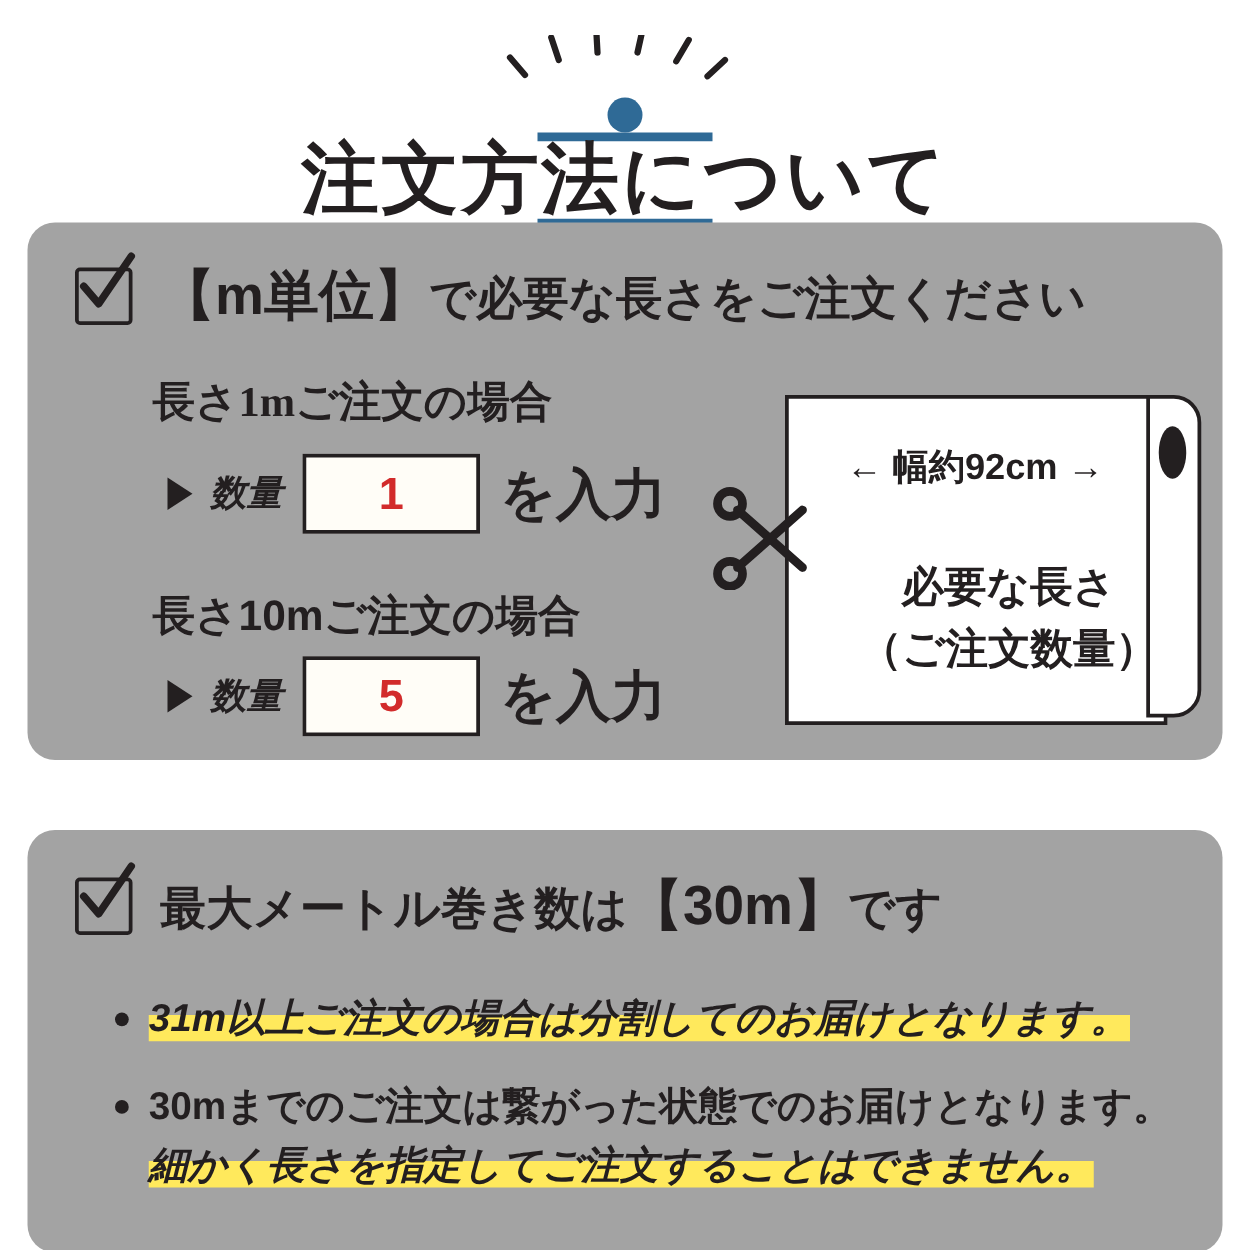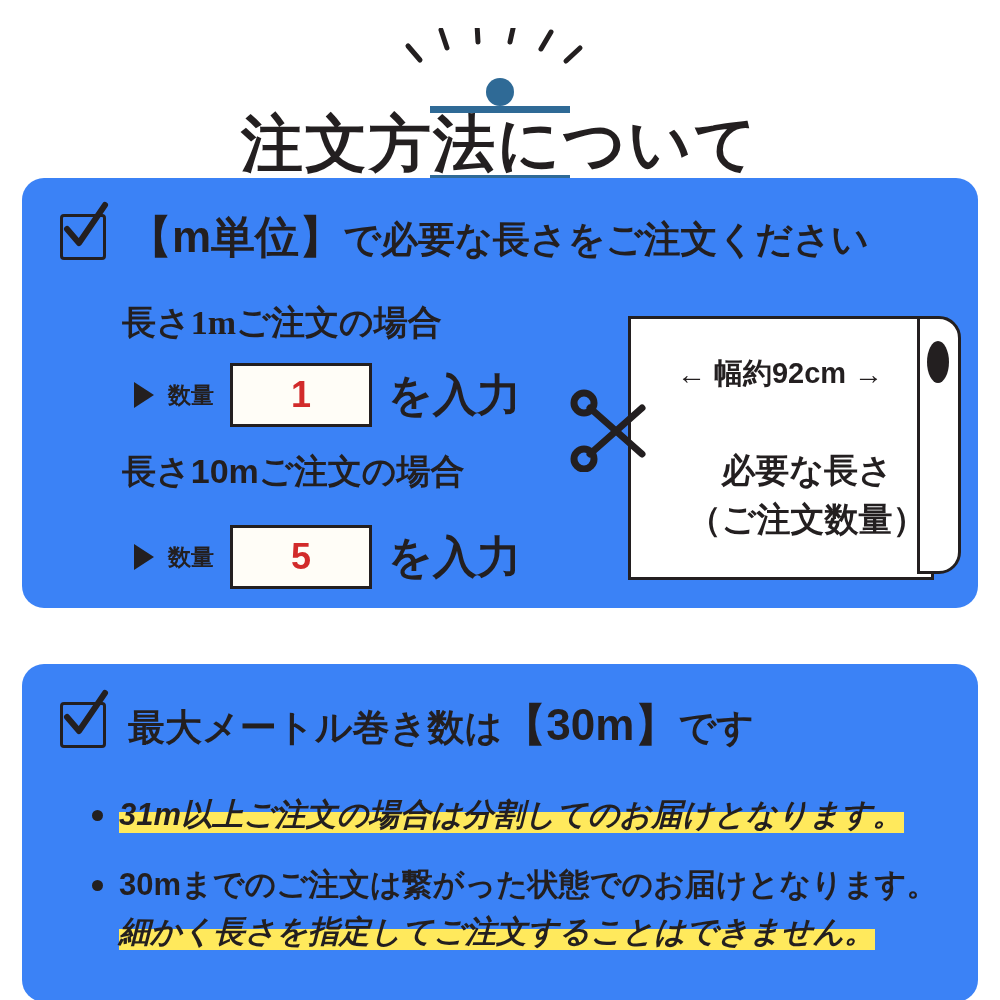--- a/index.html
+++ b/index.html
@@ -61,21 +61,21 @@
     letter-spacing: 2px;
     color: #231f20;
     padding: 0 18px;
     white-space: nowrap;
     line-height: 1;
   }
 
   
   .panel {
     position: absolute;
-    background: #3b82f6;
+    background: #a3a3a3;
     border-radius: 22px;
   }
   #panel-order {
     left: 22px;
     top: 178px;
     width: 956px;
     height: 430px;
   }
   #panel-max {
     left: 22px;
@@ -132,23 +132,24 @@
   }
   .tri {
     width: 0;
     height: 0;
     border-left: 20px solid #231f20;
     border-top: 13px solid transparent;
     border-bottom: 13px solid transparent;
     margin-right: 14px;
   }
   .qty-word {
-    font-size: 23px;
+    font-size: 29px;
     font-weight: 700;
     margin-right: 16px;
+    font-style: italic;
   }
   .qty-box {
     width: 136px;
     height: 58px;
     border: 3px solid #231f20;
     background: #fffdf7;
     display: flex;
     align-items: center;
     justify-content: center;
     color: #d22b2b;
@@ -295,21 +296,21 @@
 
   <div class="case-label" style="left:100px; top:128px;font-family:Liberation Serif, serif;">長さ1mご注文の場合</div>
 
   <div class="qty-row" style="left:112px; top:185px;">
     <div class="tri"></div>
     <div class="qty-word">数量</div>
     <div class="qty-box">1</div>
     <div class="qty-suffix">を入力</div>
   </div>
 
-  <div class="case-label" style="left:100px; top:276px;">長さ10mご注文の場合</div>
+  <div class="case-label" style="left:100px; top:298px;">長さ10mご注文の場合</div>
 
   <div class="qty-row" style="left:112px; top:347px;">
     <div class="tri"></div>
     <div class="qty-word">数量</div>
     <div class="qty-box">5</div>
     <div class="qty-suffix">を入力</div>
   </div>
 
   <div class="roll-wrap" style="left:548px; top:118px;">
     <div class="roll-body"></div>

